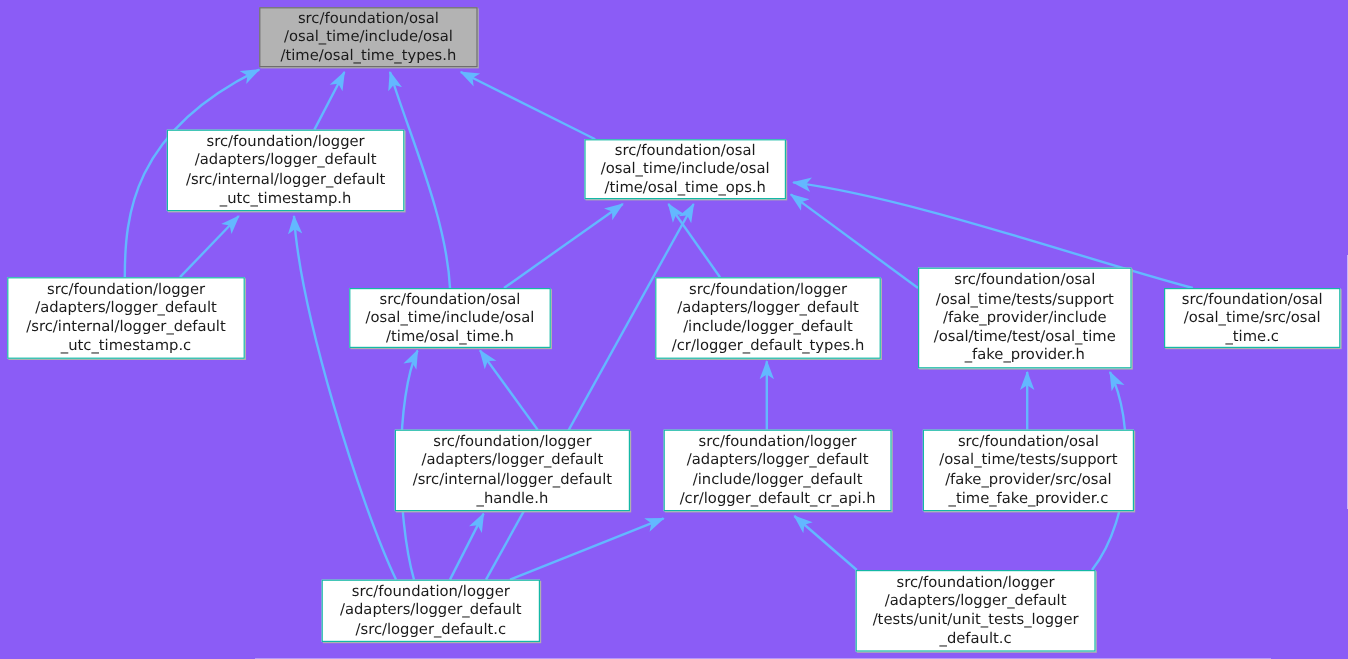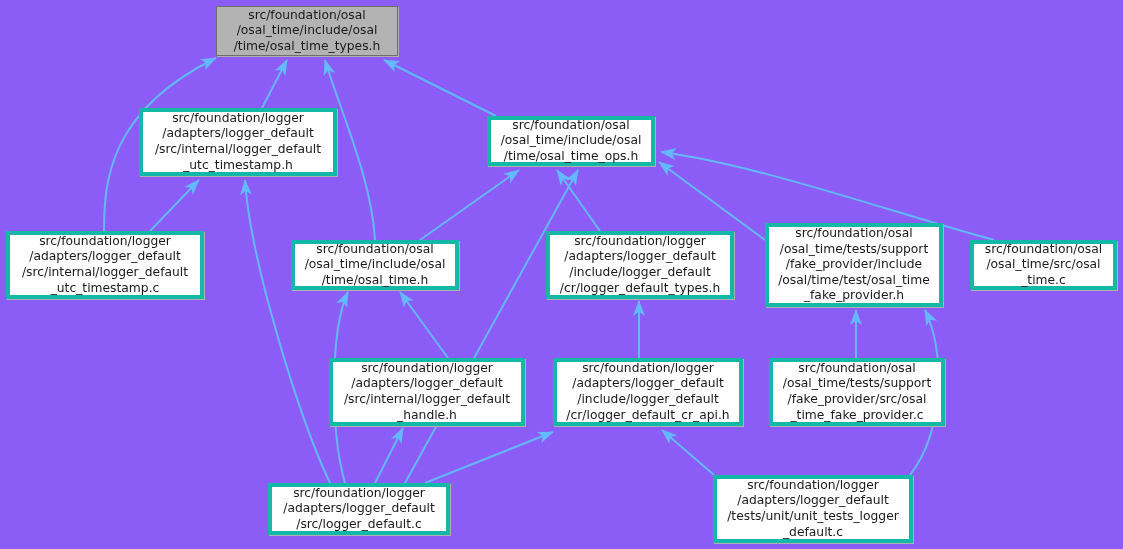--- a/index.html
+++ b/index.html
@@ -8,21 +8,21 @@
     width:1123px;height:549px;
     background:#8b5cf6;
     font-family:"DejaVu Sans","Liberation Sans",sans-serif;
     overflow:hidden;
     text-decoration:underline;
   }
   #edges{position:absolute;left:0;top:0;width:1123px;height:549px;}
   .node{
     position:absolute;
     box-sizing:border-box;
-    border:4px solid #14b8a6;
+    border:1px solid #14b8a6;
     background:#ffffff;
     color:#1a1a1a;
     font-size:12.3px;
     line-height:15.6px;
     text-align:center;
     display:flex;
     align-items:center;
     justify-content:center;
     white-space:pre-line;
     padding:1px 3px;

